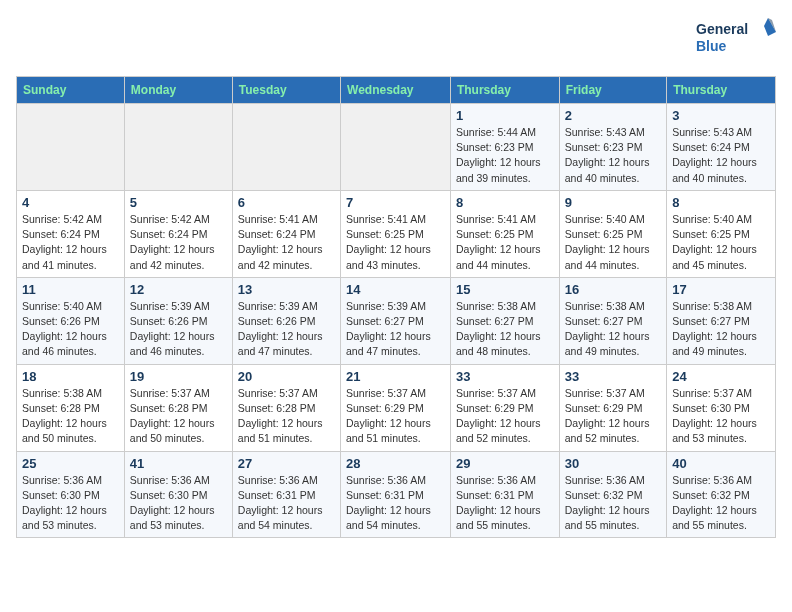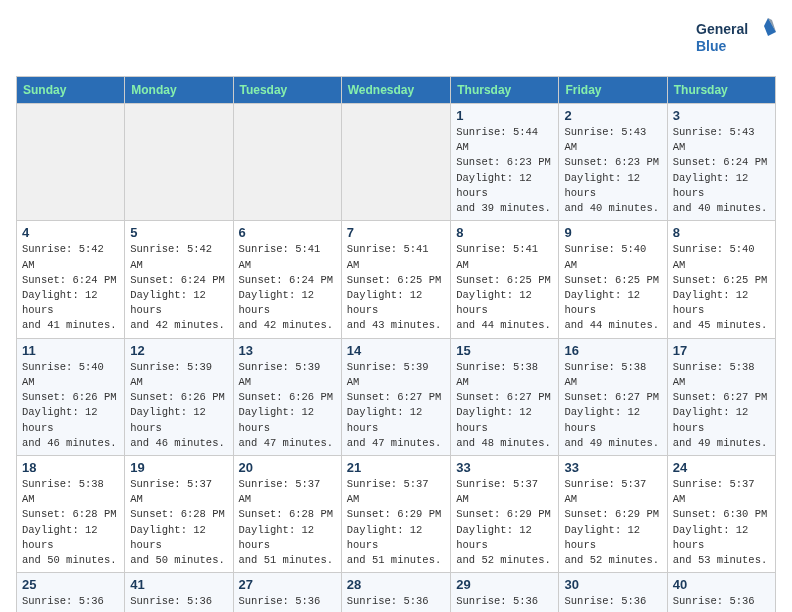--- a/index.html
+++ b/index.html
@@ -65,21 +65,20 @@
       font-weight: bold;
       font-size: 13px;
       color: #1a3a5c;
       display: block;
       margin-bottom: 2px;
     }
     .day-info {
       color: #333;
       font-size: 10.5px;
       line-height: 1.45;
-      font-family: Liberation Mono, monospace;
     }
     .empty-cell {
       background: #f0f0f0 !important;
     }
   </style>
 </head>
 <body>
 
 <div class="header">
   <div class="logo">

